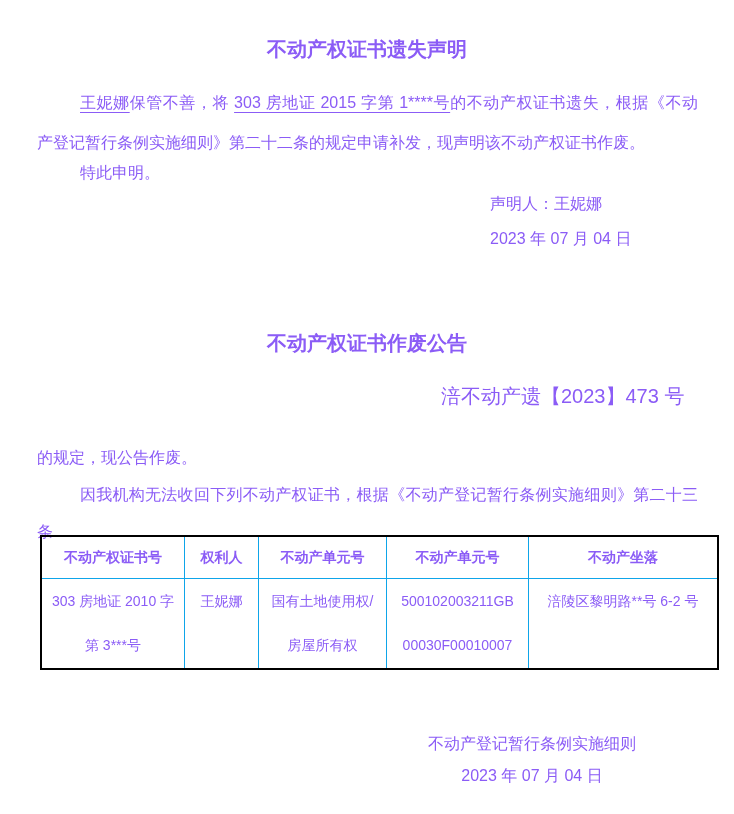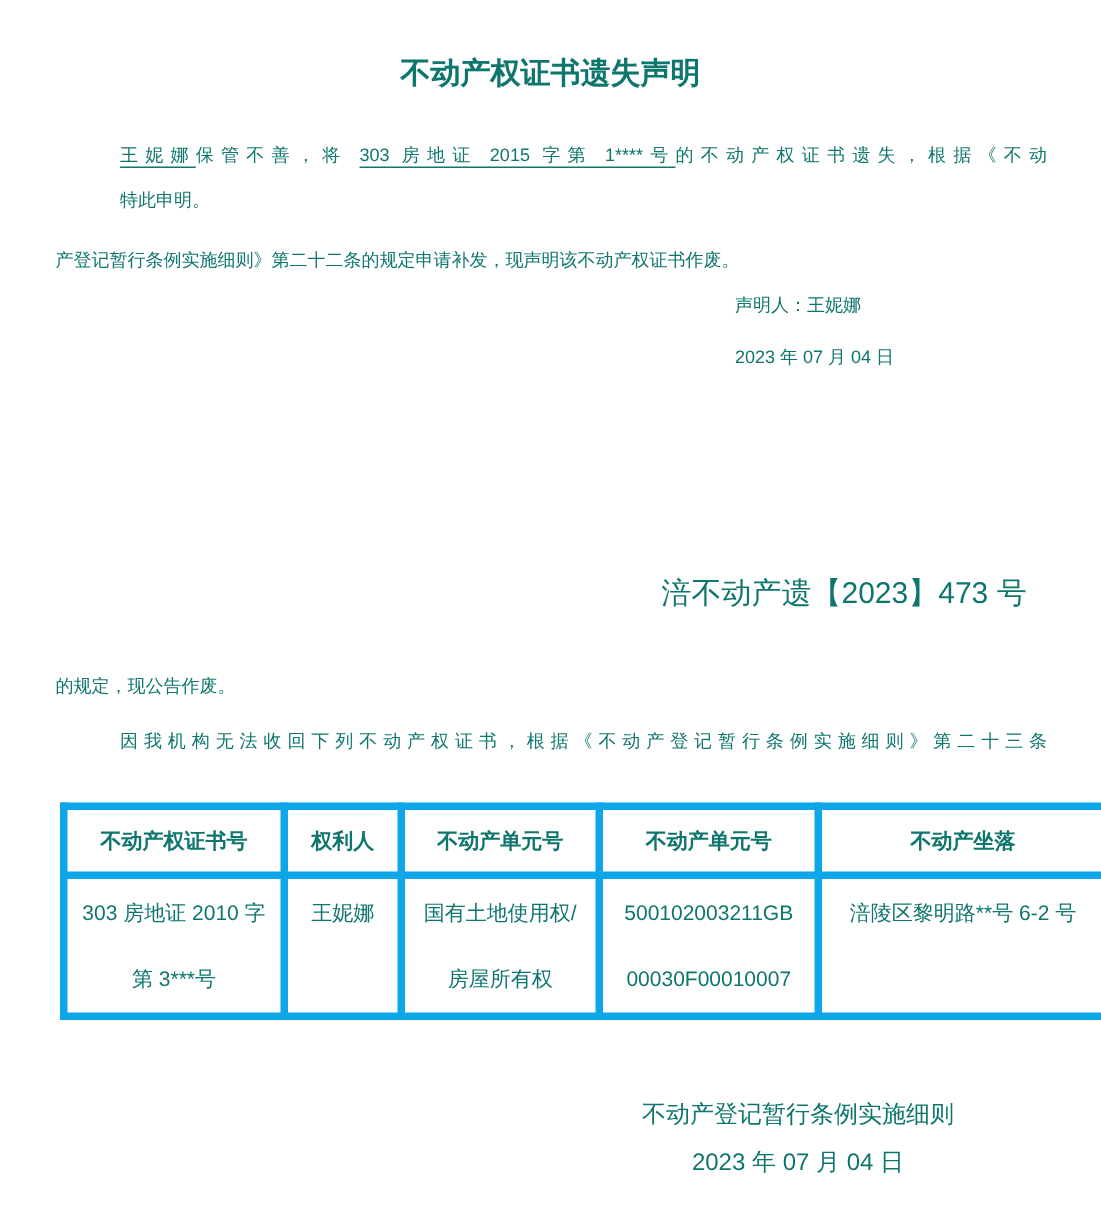--- a/index.html
+++ b/index.html
@@ -1,60 +1,60 @@
 <!DOCTYPE html>
 <html><head>
 <meta charset="utf-8">
 <style>
   html, body { margin: 0; padding: 0; background: #fff; }
   .page {
     position: relative;
     width: 734px;
     height: 814px;
     background: #ffffff;
-    color: #0f766e;
+    color: #8b5cf6;
     font-family: "Liberation Sans", sans-serif;
     overflow: hidden;
   }
   .doc-title {
     position: absolute;
     left: 0; right: 0;
     text-align: center;
     font-size: 20px;
     font-weight: bold;
     line-height: 26px;
   }
   #title-declaration { top: 36px; }
   #title-announcement { top: 330px; }
 
   .bodyblock {
     position: absolute;
     left: 37px;
     right: 36px;
-    font-size: 12px;
+    font-size: 16px;
   }
   #declaration-paragraph { top: 83px; line-height: 40px; }
   #announcement-paragraph { top: 439px; line-height: 37px; }
 
   .line { white-space: nowrap; }
   .line.justify {
     white-space: normal;
     text-align: justify;
     text-align-last: justify;
   }
   .indent { text-indent: 43px; }
   .closing-line { margin-top: -10px; }
 
   .ul { text-decoration: underline; text-underline-offset: 4px; }
 
   #declaration-signature {
     position: absolute;
     top: 186px;
     left: 490px;
-    font-size: 12px;
+    font-size: 16px;
     line-height: 35px;
     text-align: left;
   }
   #reference-number {
     position: absolute;
     top: 386px;
     left: 441px;
     font-size: 20px;
     line-height: 20px;
     white-space: nowrap;
@@ -63,21 +63,21 @@
   table.cert-table {
     position: absolute;
     top: 535px;
     left: 40px;
     width: 651px;
     border-collapse: collapse;
     table-layout: fixed;
     border: 2px solid #000;
   }
   .cert-table th, .cert-table td {
-    border: 5px solid #0ea5e9;
+    border: 1px solid #0ea5e9;
     font-size: 14px;
     text-align: center;
     padding: 0 2px;
   }
   .cert-table th {
     height: 41px;
     font-weight: bold;
     vertical-align: middle;
   }
   .cert-table td {
@@ -106,29 +106,30 @@
 <body>
 
 <div class="page">
 
   <div class="doc-title" id="title-declaration">不动产权证书遗失声明</div>
 
   <div class="bodyblock" id="declaration-paragraph">
     <div class="line justify indent">
       <span class="ul">王妮娜</span><span>保管不善，将 </span><span class="ul">303 房地证 2015 字第 1****号</span><span>的不动产权证书遗失，根据《不动</span>
     </div>
+    <div class="line">产登记暂行条例实施细则》第二十二条的规定申请补发，现声明该不动产权证书作废。</div>
     <div class="line indent closing-line">特此申明。</div>
-    <div class="line">产登记暂行条例实施细则》第二十二条的规定申请补发，现声明该不动产权证书作废。</div>
   </div>
 
   <div id="declaration-signature">
     <div class="line">声明人：王妮娜</div>
     <div class="line">2023 年 07 月 04 日</div>
   </div>
 
+  <div class="doc-title" id="title-announcement">不动产权证书作废公告</div>
 
   <div id="reference-number">涪不动产遗【2023】473 号</div>
 
   <div class="bodyblock" id="announcement-paragraph">
     <div class="line">的规定，现公告作废。</div>
     <div class="line justify indent">因我机构无法收回下列不动产权证书，根据《不动产登记暂行条例实施细则》第二十三条</div>
   </div>
 
   <table class="cert-table">
     <tbody>

